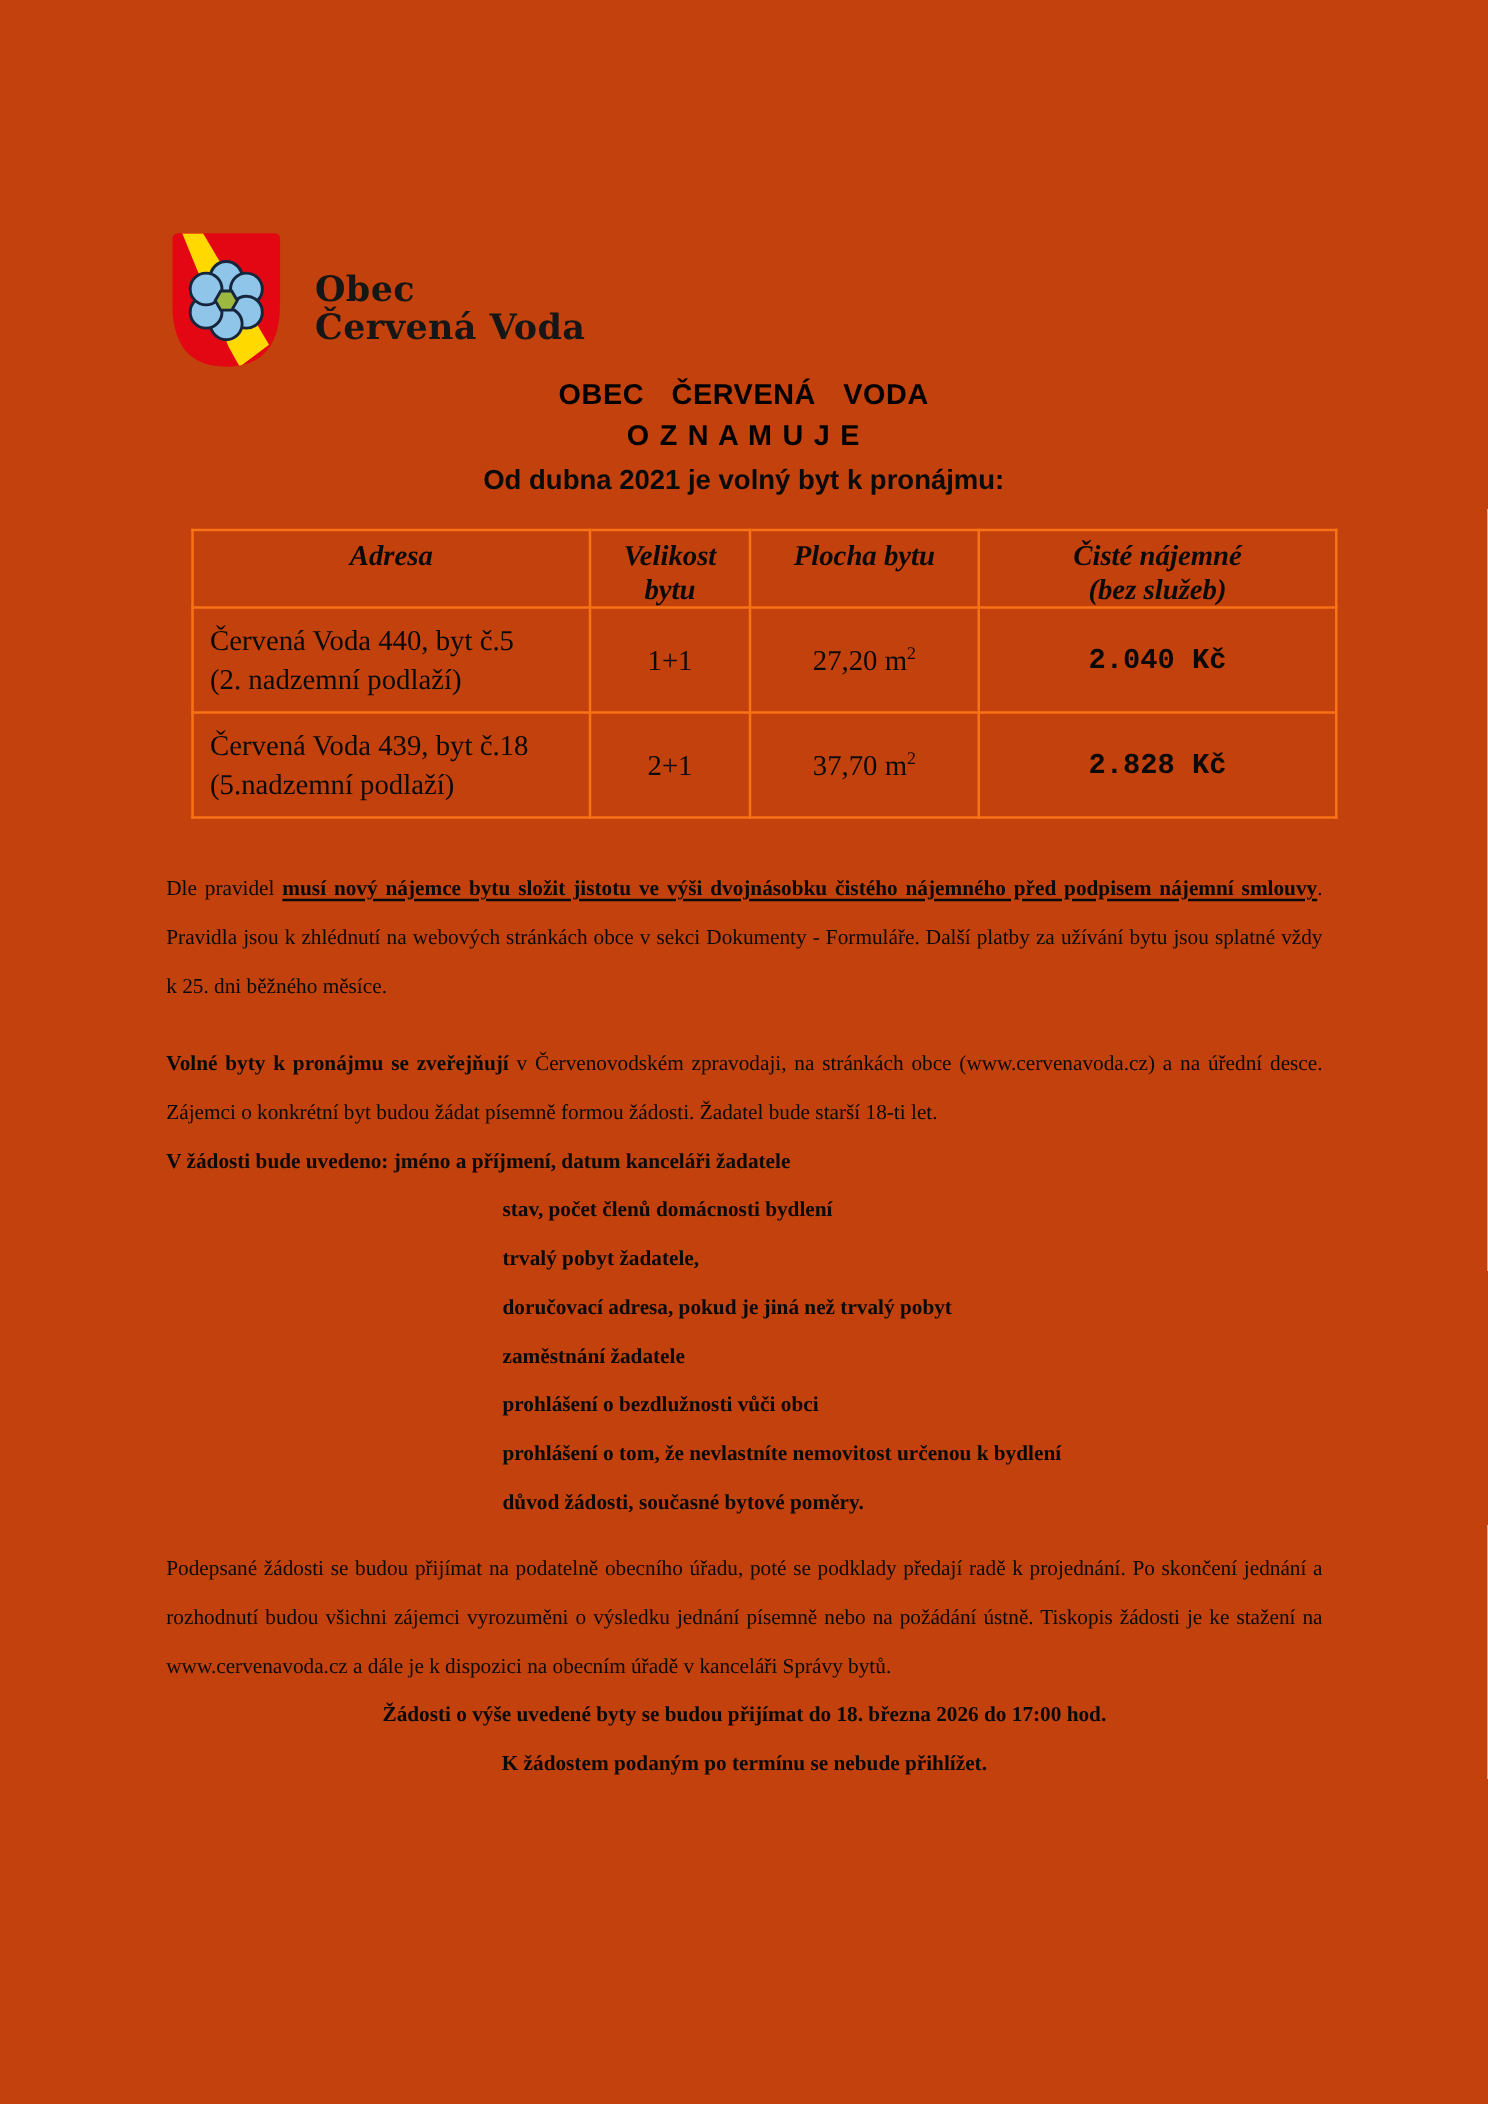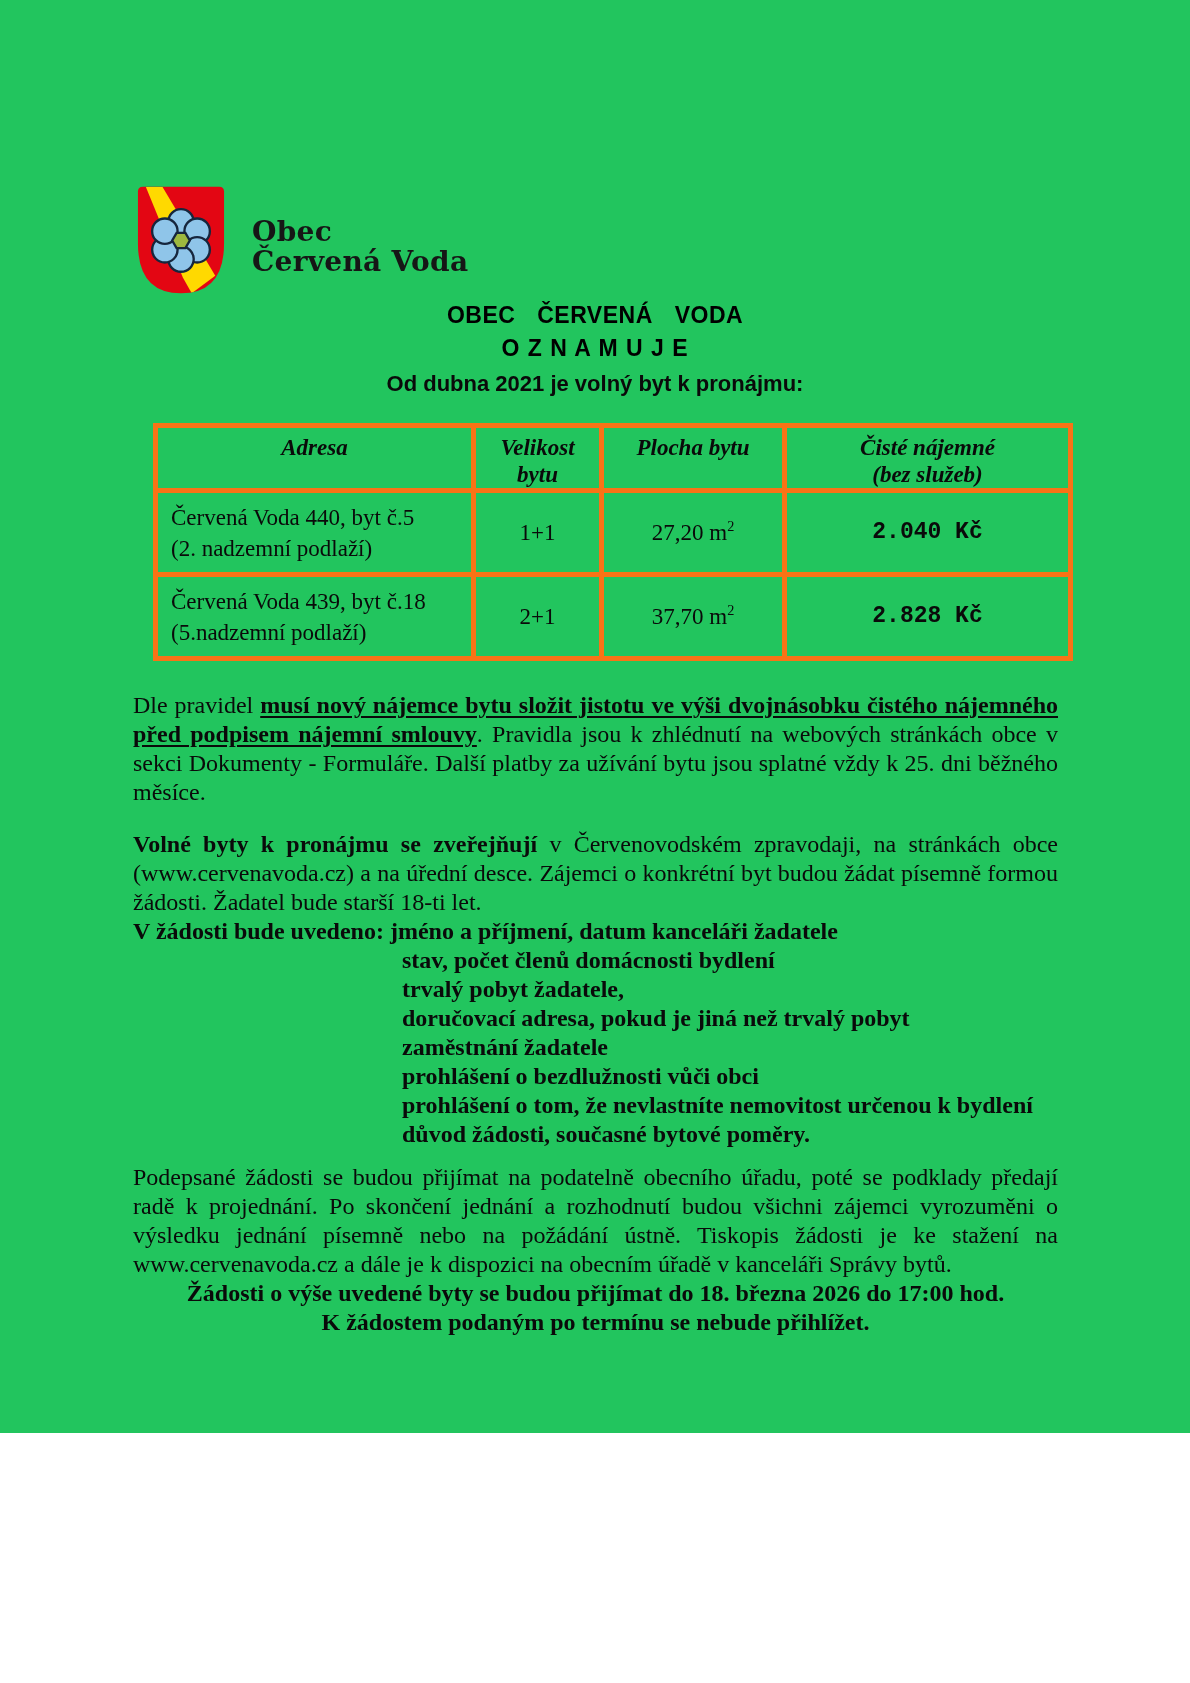--- a/index.html
+++ b/index.html
@@ -1,22 +1,22 @@
 <!DOCTYPE html>
 <html><head>
 <meta charset="utf-8">
 <style>
   * { box-sizing: border-box; }
   html, body { margin: 0; padding: 0; background: #ffffff; }
   .page {
     position: relative;
     width: 1190px;
-    height: 1433px;
+    height: 1683px;
     margin: 0 auto;
-    background: #22c55e;
+    background: #c2410c;
     color: #0a0a0a;
     font-family: "Liberation Serif", serif;
     overflow: hidden;
   }
 
   
   .logo-row { position: absolute; left: 136px; top: 184px; display: flex; }
   .shield-wrap { width: 90px; height: 112px; flex: 0 0 auto; }
   .logo-name {
     margin-left: 26px; padding-top: 33px;
@@ -39,34 +39,34 @@
     text-align: center;
     font-family: "Liberation Sans", sans-serif; font-weight: 700; font-size: 22px;
   }
 
   
   .flat-table {
     position: absolute; left: 153px; top: 423px; width: 915px;
     border-collapse: collapse; table-layout: fixed;
     font-size: 23px; color: #0a0a0a;
   }
-  .flat-table th, .flat-table td { border: 5px solid #f97316; padding: 0; }
+  .flat-table th, .flat-table td { border: 2px solid #f97316; padding: 0; }
   .flat-table th {
     height: 52px; vertical-align: top; padding-top: 6px;
     font-weight: 700; font-style: italic; text-align: center; line-height: 27px;
   }
   .flat-table td { height: 84px; vertical-align: middle; text-align: center; line-height: 31px; }
   .flat-table td.addr { text-align: left; padding-left: 13px; }
   .flat-table td.rent { font-weight: 700; font-family: Liberation Mono, monospace; }
   .flat-table sup { font-size: 62%; vertical-align: super; line-height: 0; }
 
   
   .text-col {
     position: absolute; left: 133px; top: 691px; width: 925px;
-    font-size: 24px; line-height: 29px;
+    font-size: 17px; line-height: 39px;
   }
   .para-justify { text-align: justify; }
   .emph-underline {
     font-weight: 700; text-decoration: underline;
     text-decoration-thickness: 2px; text-underline-offset: 3px;
   }
   .bold { font-weight: 700; }
   .gap-top { margin-top: 23px; }
   .gap-top-sm { margin-top: 14px; }
   .list-block { font-weight: 700; }

